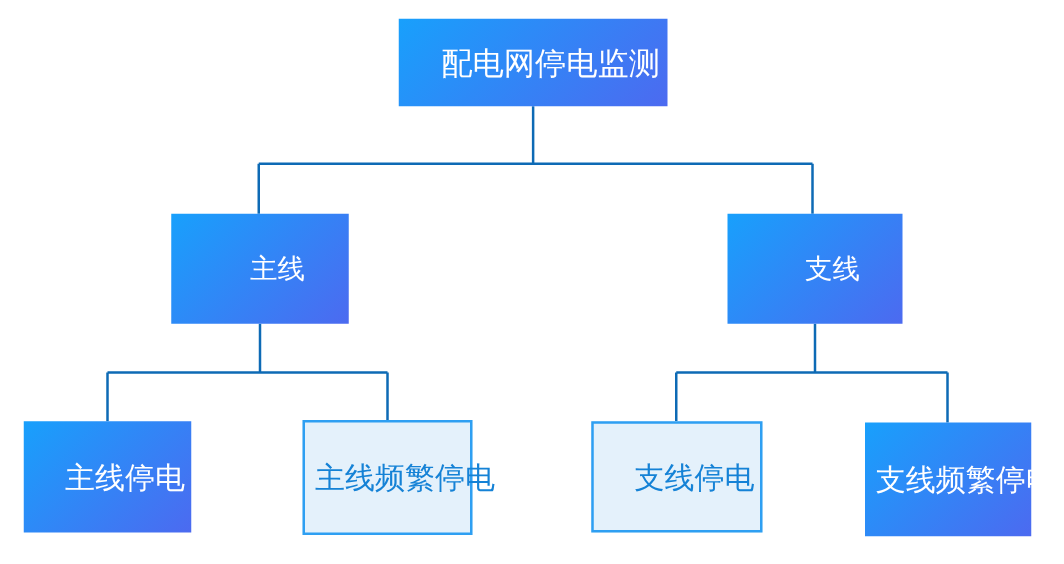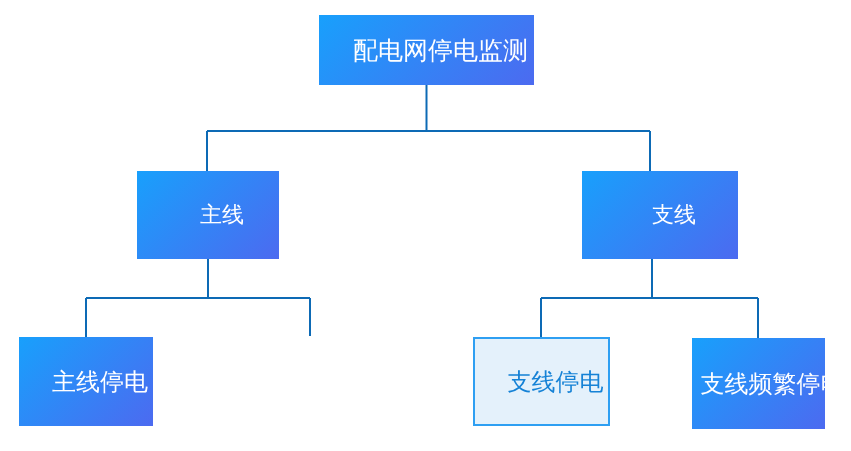--- a/index.html
+++ b/index.html
@@ -37,21 +37,21 @@
   }
   .node-light {
     background: var(--light-bg);
     border: 2px solid var(--light-border);
     color: var(--light-text);
   }
   .node-root   { left: 319px; top: 15px;  width: 215px; height: 70px; font-size: 25px; }
   .node-mid    { font-size: 22px; }
   .node-leaf   { font-size: 24px; }
   .node-main-line        { left: 137px; top: 171px; width: 142px; height: 88px; }
-  .node-branch-line      { left: 582px; top: 171px; width: 156px; height: 88px; }
+  .node-branch-line      { left: 582px; top: 171px; width: 140px; height: 88px; }
   .node-main-outage      { left: 19px;  top: 337px; width: 134px; height: 89px; }
   .node-main-frequent    { left: 242px; top: 336px; width: 136px; height: 92px; }
   .node-branch-outage    { left: 473px; top: 337px; width: 137px; height: 89px; }
   .node-branch-frequent  { left: 692px; top: 338px; width: 133px; height: 91px; }
 </style>
 </head>
 <body>
 
 <div class="canvas">
 
@@ -84,20 +84,23 @@
   </div>
 
   <div class="node node-solid node-mid node-branch-line">
     <span>支线</span>
   </div>
 
   <div class="node node-solid node-leaf node-main-outage">
     <span>主线停电</span>
   </div>
 
+  <div class="node node-light node-leaf node-main-frequent">
+    <span>主线频繁停电</span>
+  </div>
 
   <div class="node node-solid node-leaf node-branch-frequent">
     <span>支线频繁停电</span>
   </div>
 
   <div class="node node-light node-leaf node-branch-outage">
     <span>支线停电</span>
   </div>
 
 </div>

